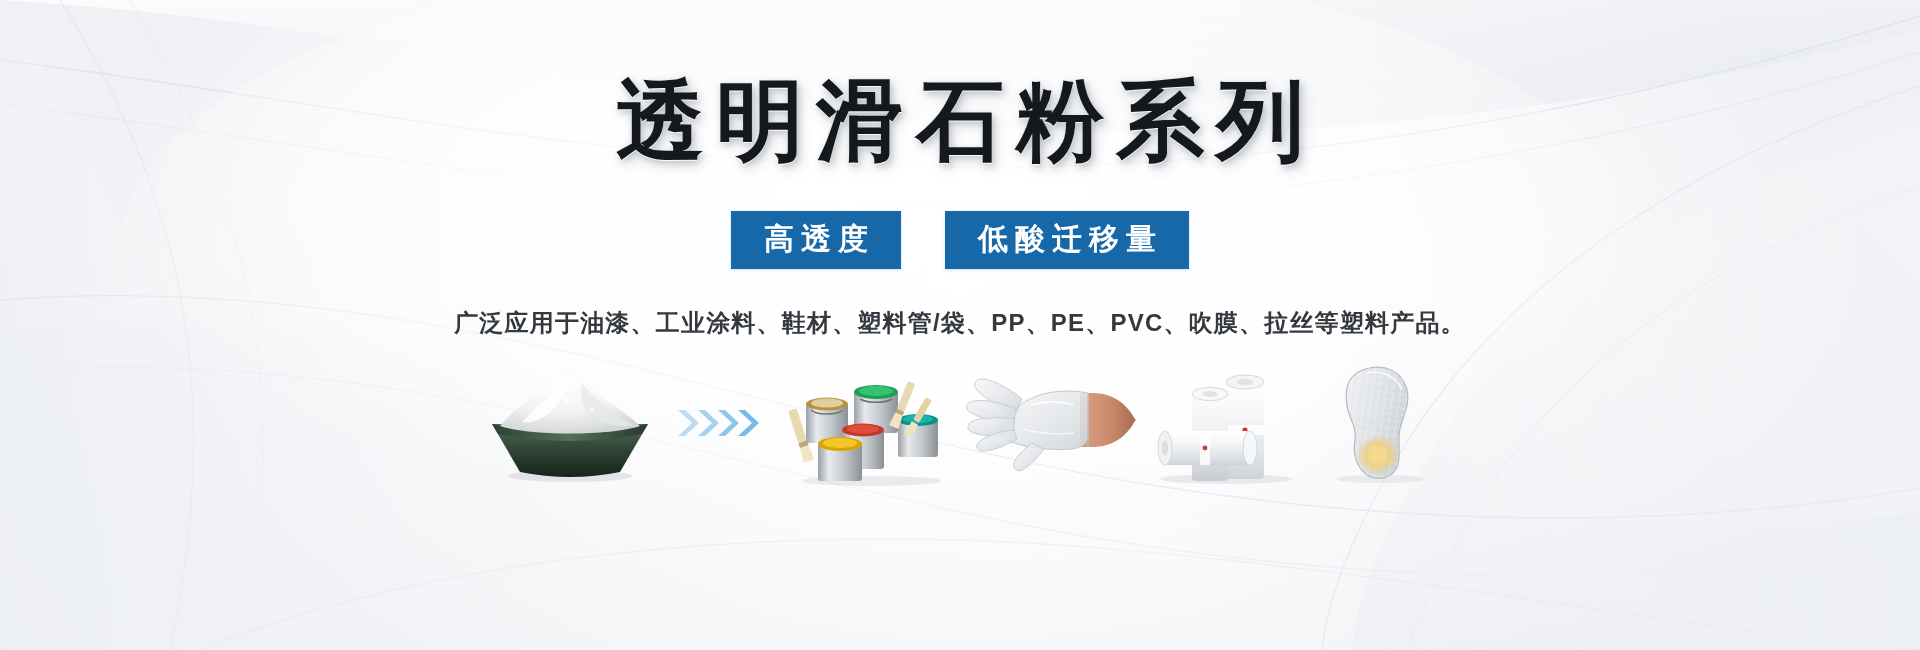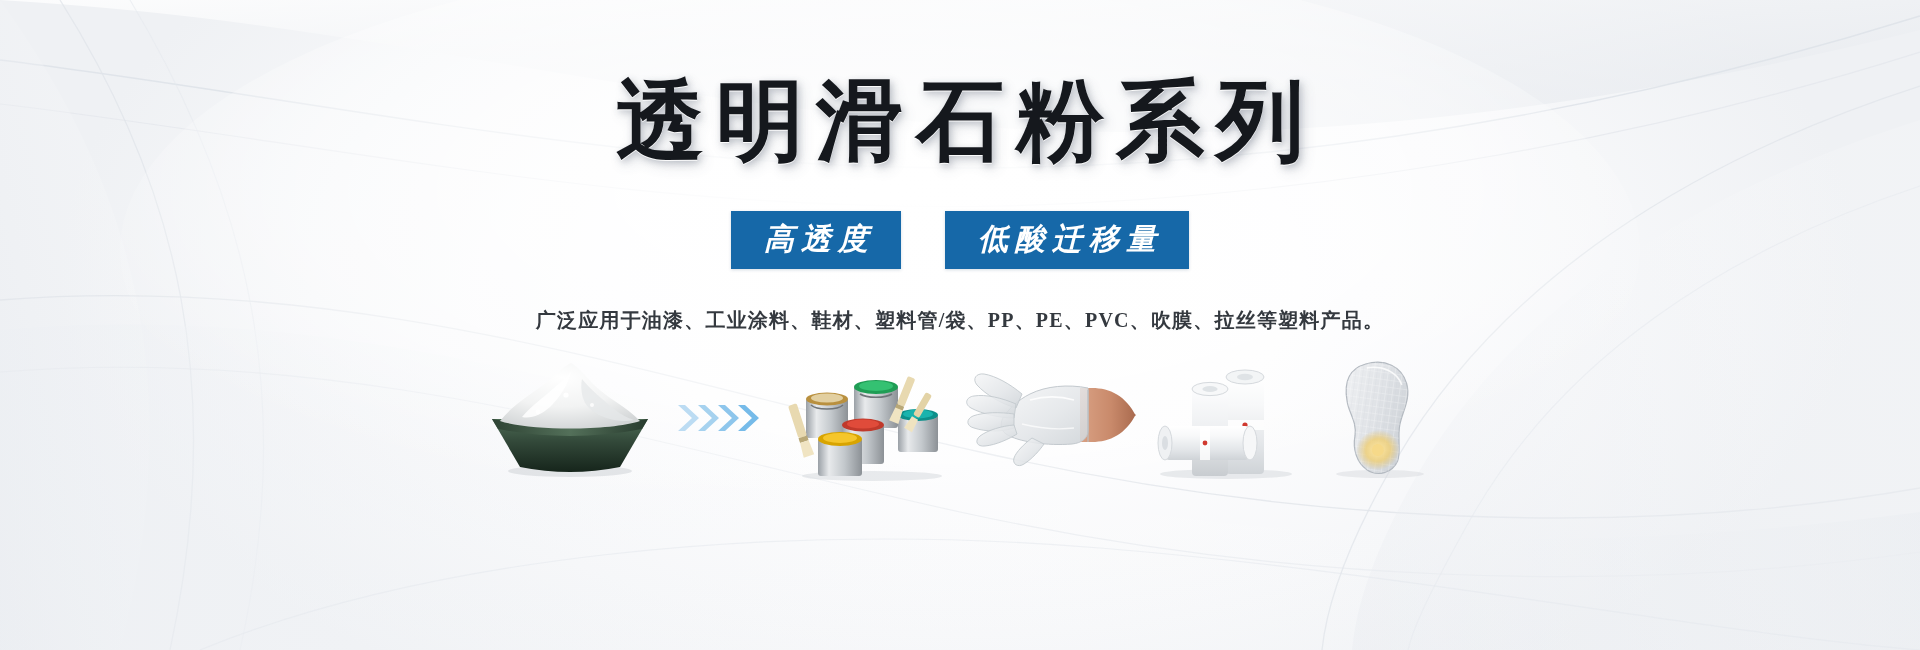--- a/index.html
+++ b/index.html
@@ -39,41 +39,40 @@
       4px 6px 14px rgba(70,80,100,.16);
     white-space:nowrap;
   }
 
   
   #badges {
     margin-top:42px;
     display:flex;
     align-items:center;
     gap:44px;
-    font-style:italic;
   }
   .badge {
     background:#1668a8;
     color:#ffffff;
     font-family:"Liberation Serif", serif;
     font-size:30px;
     font-weight:700;
     letter-spacing:7px;
     text-indent:7px;
     padding:9px 26px 11px 26px;
     line-height:1.25;
     white-space:nowrap;
     box-shadow:0 1px 3px rgba(20,60,100,.18);
   }
 
   
   #desc {
     margin-top:38px;
-    font-family:Liberation Serif, serif;
-    font-size:20px;
+    font-family:Liberation Sans, sans-serif;
+    font-size:24px;
     font-weight:700;
     color:#34393f;
     letter-spacing:1.2px;
     white-space:nowrap;
     text-shadow:0 1px 0 rgba(255,255,255,.7);
   }
 
   
   #products {
     margin-top:18px;

